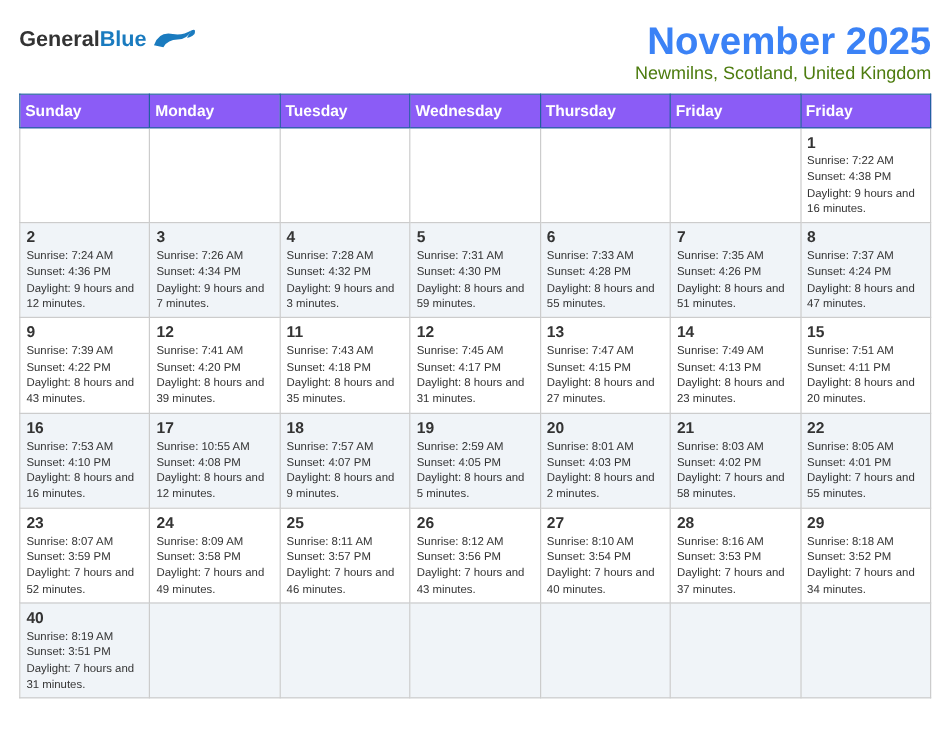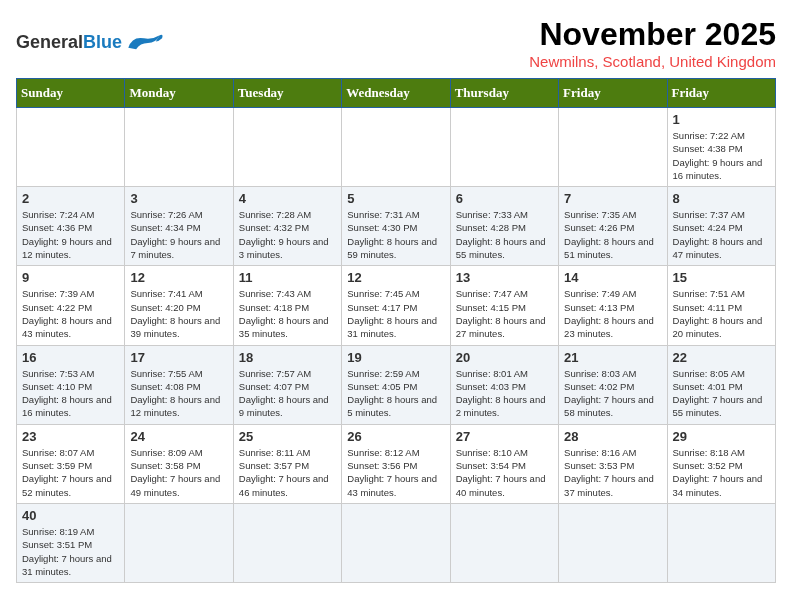--- a/index.html
+++ b/index.html
@@ -14,45 +14,44 @@
       display: flex;
       justify-content: space-between;
       align-items: flex-start;
       margin-bottom: 8px;
     }
     .logo {
       display: flex;
       flex-direction: column;
       align-items: flex-start;
       padding-top: 4px;
-      margin-top: 10px;
     }
     .logo-text {
       font-size: 18px;
       font-weight: bold;
       color: #333;
       line-height: 1;
     }
     .logo-text span.blue { color: #1a7bbf; }
     .logo-bird {
       width: 40px;
       height: 22px;
       margin-top: 2px;
     }
     .title-area {
       text-align: right;
     }
     .month-title {
       font-size: 32px;
       font-weight: bold;
-      color: #000000;
+      color: #3b82f6;
     }
     .location-title {
       font-size: 15px;
-      color: #ef4444;
+      color: #4d7c0f;
     }
     .calendar {
       width: 100%;
       border-collapse: collapse;
       border: 1px solid #ccc;
     }
     .calendar th {
       background-color: #2e6da4;
       color: #fff;
       font-size: 13px;
@@ -78,21 +77,21 @@
     .day-info {
       font-size: 9.5px;
       color: #333;
       line-height: 1.4;
     }
     .empty-cell {
       background: #f9f9f9;
     }
     .calendar tr:nth-child(odd) td { background: #fff; }
     .calendar tr:nth-child(even) td { background: #f0f4f8; }
-    .calendar thead tr th { background: #4d7c0f; font-family: Liberation Serif, serif; }
+    .calendar thead tr th { background: #8b5cf6; }
   </style>
 </head>
 <body>
 
 <div class="header-area">
   <div class="logo">
     <div style="display:flex; align-items:center; gap:2px;">
       <span class="logo-text">
         <span>General</span><span class="blue">Blue</span>
       </span>
@@ -241,21 +240,21 @@
       <tr>
         <td>
           <span class="day-number">16</span>
           <div class="day-info">Sunrise: 7:53 AM
 Sunset: 4:10 PM
 Daylight: 8 hours
 and 16 minutes.</div>
         </td>
         <td>
           <span class="day-number">17</span>
-          <div class="day-info">Sunrise: 7:55 AM
+          <div class="day-info">Sunrise: 10:55 AM
 Sunset: 4:08 PM
 Daylight: 8 hours
 and 12 minutes.</div>
         </td>
         <td>
           <span class="day-number">18</span>
           <div class="day-info">Sunrise: 7:57 AM
 Sunset: 4:07 PM
 Daylight: 8 hours
 and 9 minutes.</div>

